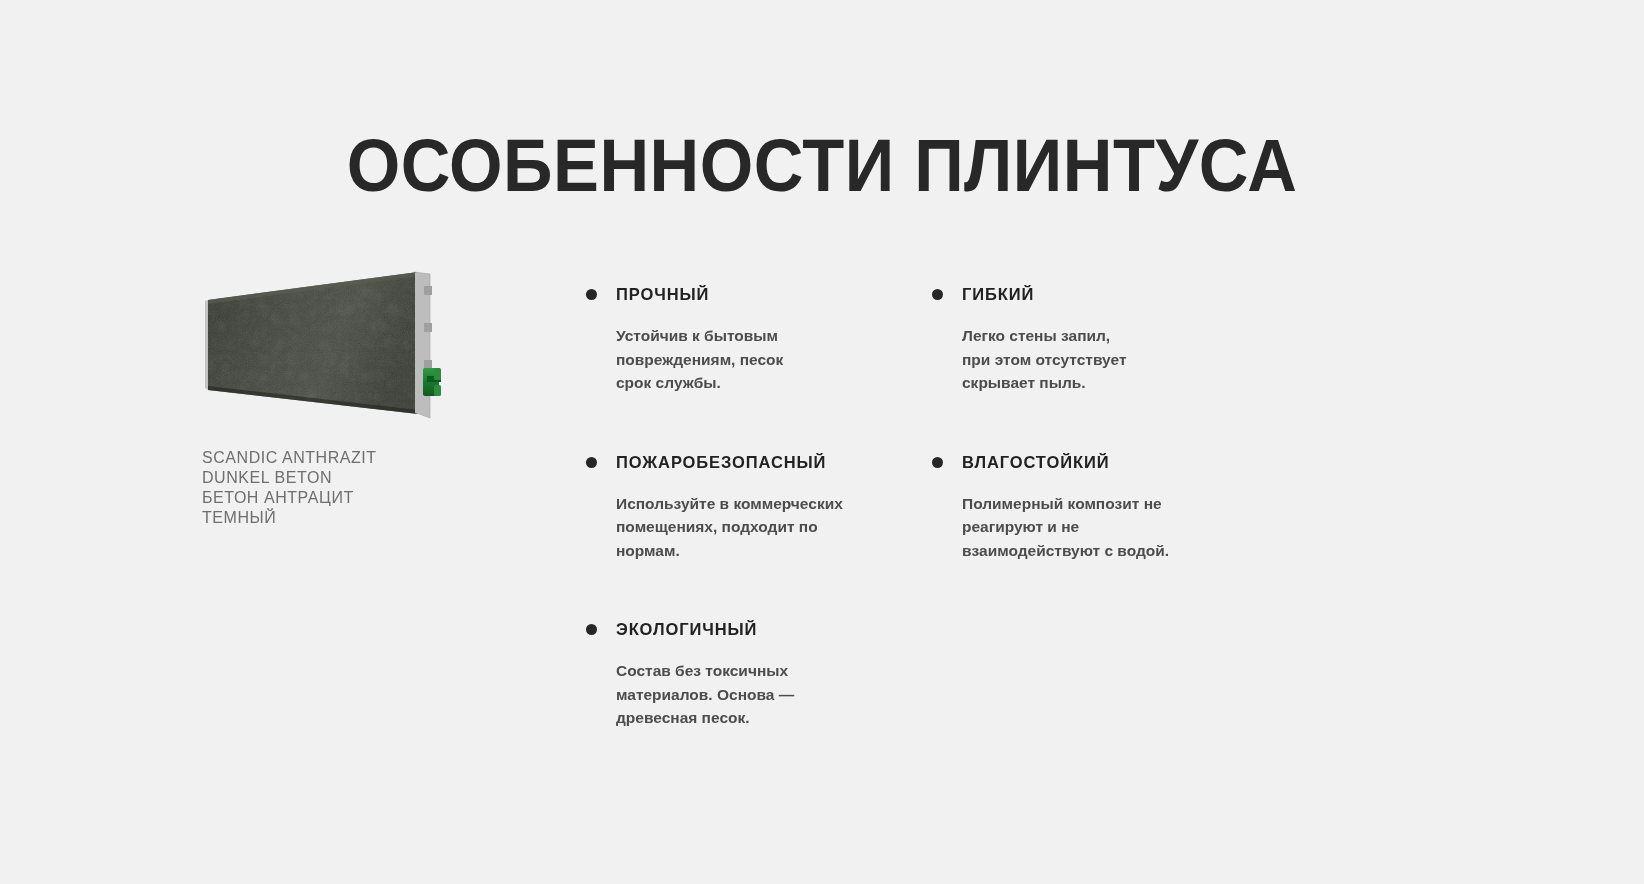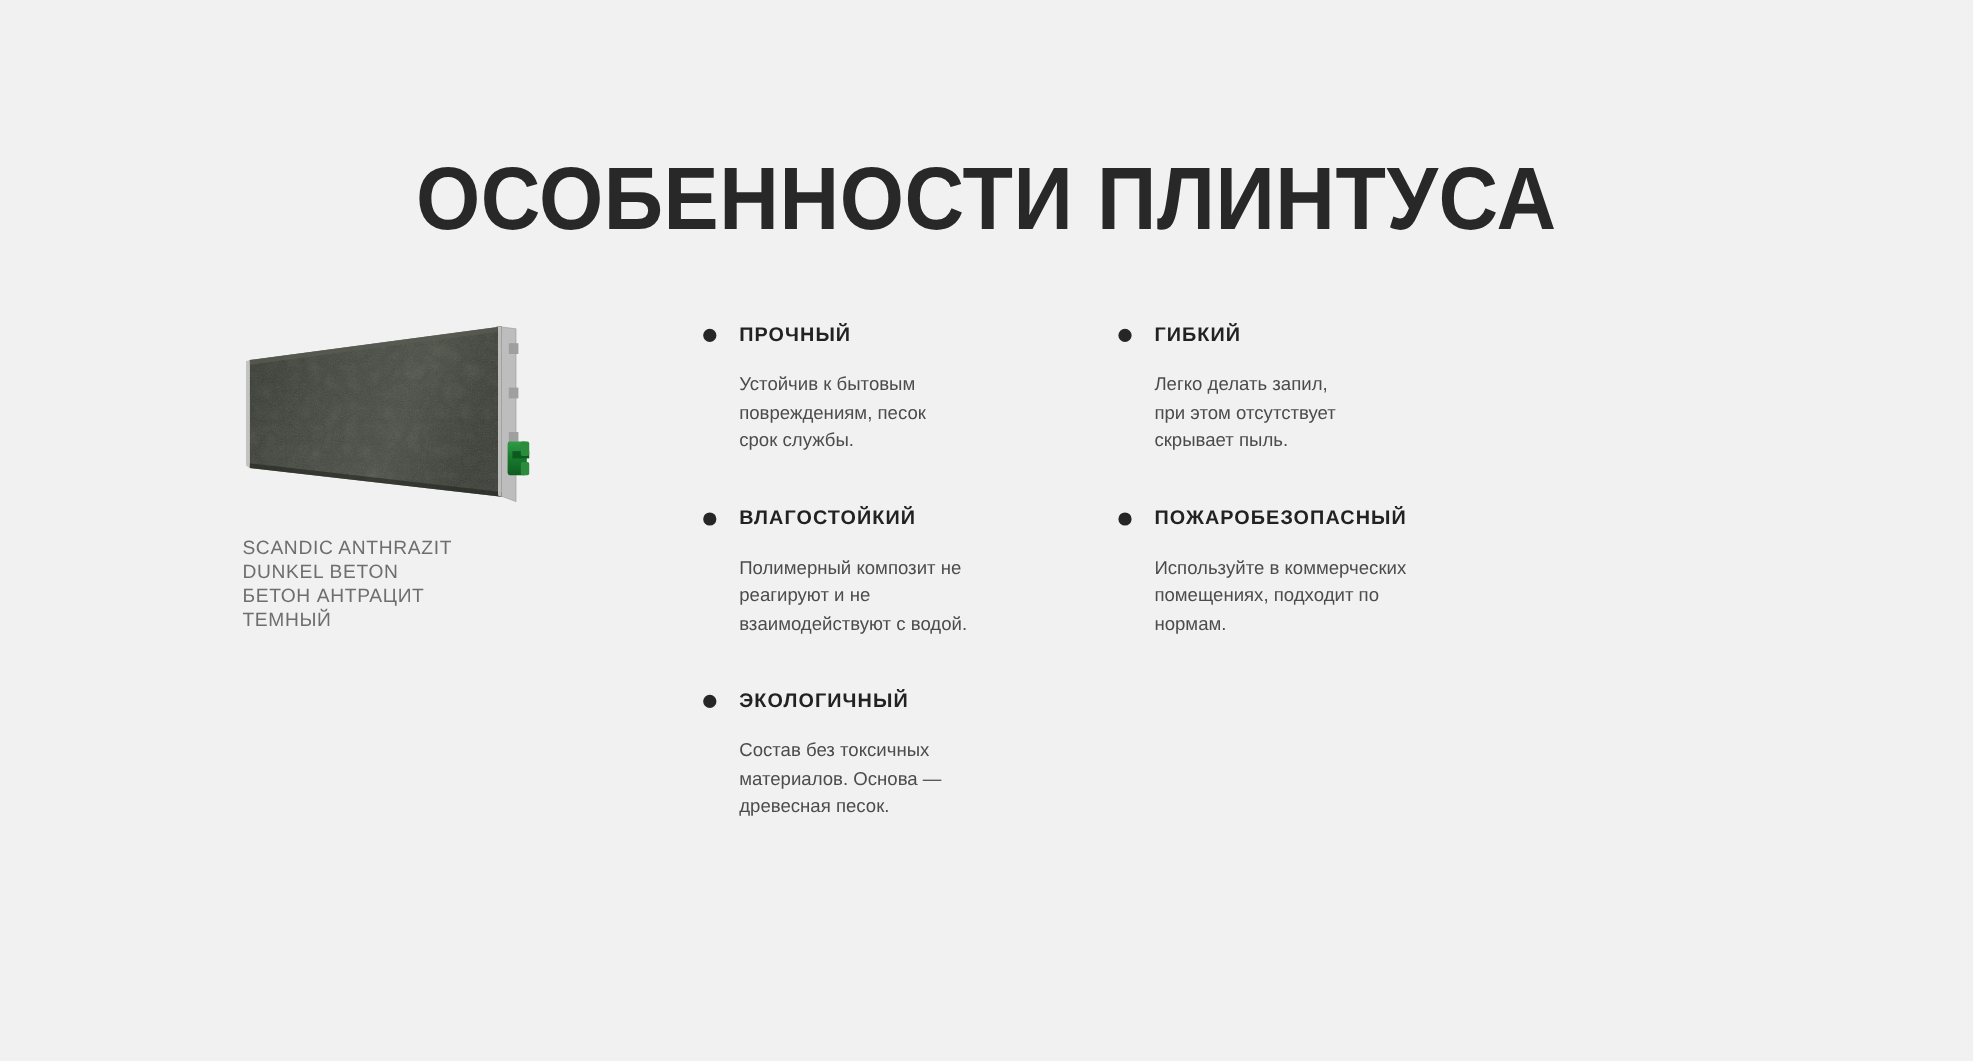--- a/index.html
+++ b/index.html
@@ -79,20 +79,21 @@
     display: grid;
     grid-template-columns: 346px 346px;
     column-gap: 0px;
     row-gap: 41px;
   }
 
   .feature {
     position: relative;
     padding-left: 30px;
     width: 330px;
+    margin-top: 15px;
   }
 
   .feature-bullet {
     position: absolute;
     left: 0;
     top: 6px;
     width: 11px;
     height: 11px;
     border-radius: 50%;
     background: #262626;
@@ -105,21 +106,21 @@
     letter-spacing: 0.9px;
     color: #222222;
     margin-bottom: 19px;
     white-space: nowrap;
   }
 
   .feature-desc {
     font-size: 15.5px;
     line-height: 23.5px;
     color: #4c4c4c;
-    font-weight: 400;
+    font-weight: 700;
     max-width: 240px;
   }
   .feature-desc .d-line { display: block; white-space: nowrap; }
 </style>
 </head>
 <body>
 
 <div class="page">
 
   <h1 class="page-title">ОСОБЕННОСТИ ПЛИНТУСА</h1>
@@ -208,48 +209,48 @@
         <span class="d-line">повреждениям, песок</span>
         <span class="d-line">срок службы.</span>
       </div>
     </div>
 
 
     <div class="feature">
       <span class="feature-bullet"></span>
       <div class="feature-title">ГИБКИЙ</div>
       <div class="feature-desc">
-        <span class="d-line">Легко делать запил,</span>
+        <span class="d-line">Легко стены запил,</span>
         <span class="d-line">при этом отсутствует</span>
         <span class="d-line">скрывает пыль.</span>
+      </div>
+    </div>
+
+    <div class="feature">
+      <span class="feature-bullet"></span>
+      <div class="feature-title">ПОЖАРОБЕЗОПАСНЫЙ</div>
+      <div class="feature-desc">
+        <span class="d-line">Используйте в коммерческих</span>
+        <span class="d-line">помещениях, подходит по</span>
+        <span class="d-line">нормам.</span>
       </div>
     </div>
 
     <div class="feature">
       <span class="feature-bullet"></span>
       <div class="feature-title">ВЛАГОСТОЙКИЙ</div>
       <div class="feature-desc">
         <span class="d-line">Полимерный композит не</span>
         <span class="d-line">реагируют и не</span>
         <span class="d-line">взаимодействуют с водой.</span>
       </div>
     </div>
 
     <div class="feature">
       <span class="feature-bullet"></span>
-      <div class="feature-title">ПОЖАРОБЕЗОПАСНЫЙ</div>
-      <div class="feature-desc">
-        <span class="d-line">Используйте в коммерческих</span>
-        <span class="d-line">помещениях, подходит по</span>
-        <span class="d-line">нормам.</span>
-      </div>
-    </div>
-
-    <div class="feature">
-      <span class="feature-bullet"></span>
       <div class="feature-title">ЭКОЛОГИЧНЫЙ</div>
       <div class="feature-desc">
         <span class="d-line">Состав без токсичных</span>
         <span class="d-line">материалов. Основа —</span>
         <span class="d-line">древесная песок.</span>
       </div>
     </div>
 
   </div>
 </div>

